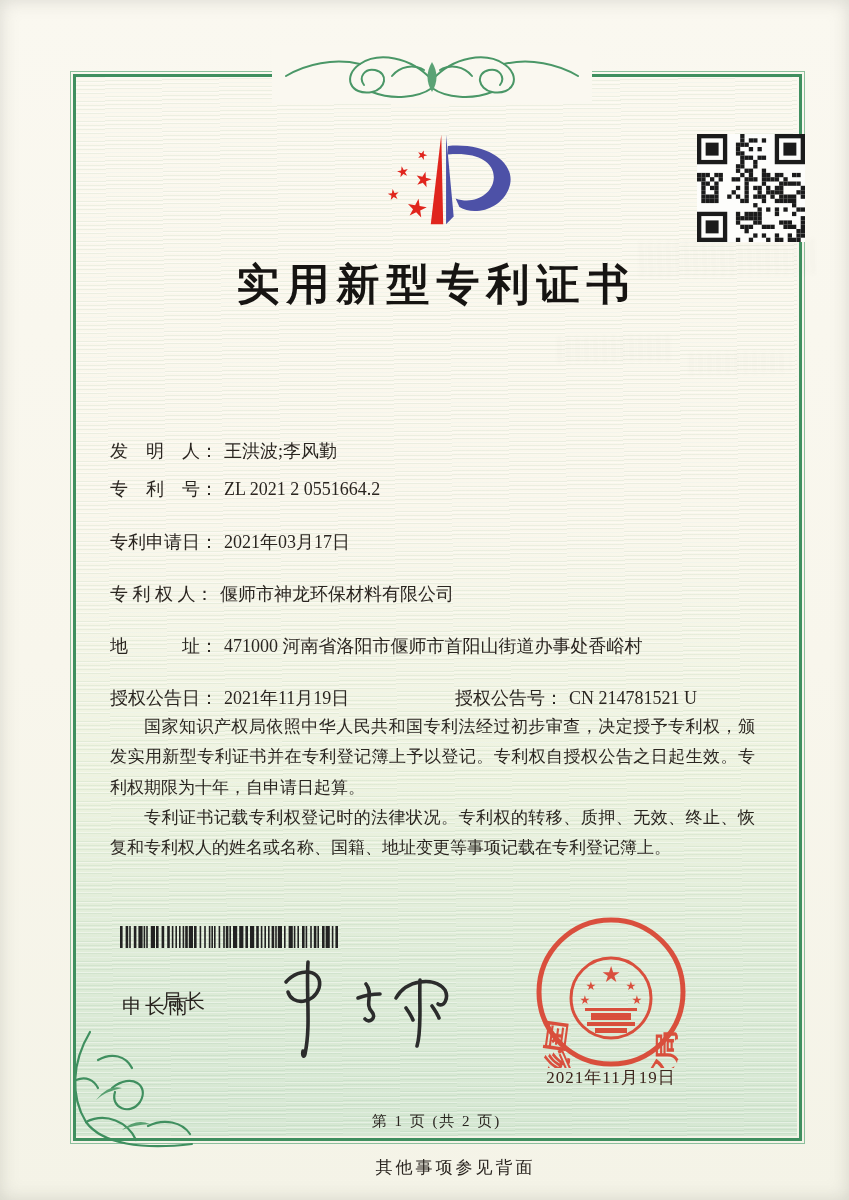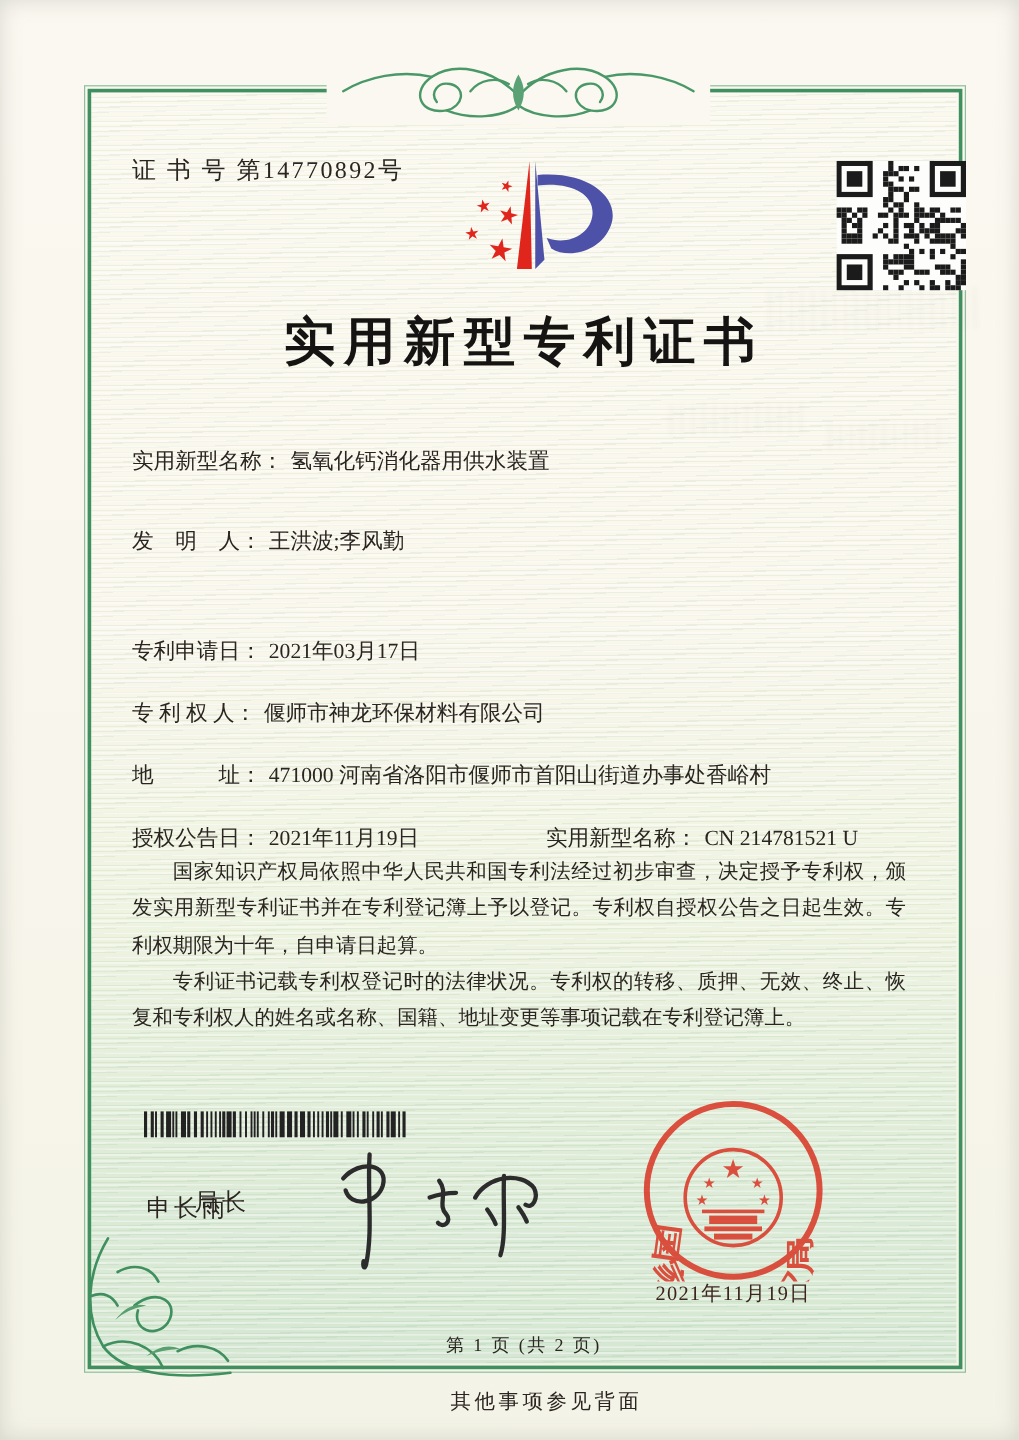--- a/index.html
+++ b/index.html
@@ -107,21 +107,20 @@
       <path d="M46,30 C60,22 74,26 80,38"></path>
       <path d="M96,96 C112,88 130,92 138,104"></path>
       <path d="M24,50 C34,46 42,50 46,58"></path>
     </g>
     <g fill="#58a070">
       <path d="M44,70 q12,-16 26,-12 q-16,3 -26,12 Z"></path>
       <path d="M70,100 q14,-12 28,-6 q-17,1 -28,6 Z"></path>
     </g>
   </svg>
 
-  <div class="abs cert-no">证 书 号 第14770892号</div>
 
   <svg class="abs" style="left:342px;top:122px;" width="210" height="128" viewBox="0 0 220 132">
     <g fill="#e0251d">
       <text x="84" y="38" font-size="13" text-anchor="middle" transform="rotate(18 84 34)">★</text>
       <text x="64" y="56" font-size="15" text-anchor="middle" transform="rotate(-12 64 52)">★</text>
       <text x="85" y="66" font-size="21" text-anchor="middle" transform="rotate(14 85 61)">★</text>
       <text x="54" y="80" font-size="15" text-anchor="middle" transform="rotate(-8 54 76)">★</text>
       <text x="78" y="98" font-size="26" text-anchor="middle" transform="rotate(10 78 92)">★</text>
       <polygon points="104,12 93,106 106,106"></polygon>
     </g>
@@ -309,41 +308,41 @@
       <rect x="77.76" y="0" width="30.240000000000002" height="30.240000000000002" fill="#1b1b1b"></rect>
       <rect x="82.08000000000001" y="4.32" width="21.6" height="21.6" fill="#fdfdfb"></rect>
       <rect x="86.4" y="8.64" width="12.96" height="12.96" fill="#1b1b1b"></rect>
       <rect x="0" y="77.76" width="30.240000000000002" height="30.240000000000002" fill="#1b1b1b"></rect>
       <rect x="4.32" y="82.08000000000001" width="21.6" height="21.6" fill="#fdfdfb"></rect>
       <rect x="8.64" y="86.4" width="12.96" height="12.96" fill="#1b1b1b"></rect>
     </svg>
 
   <div class="abs title">实用新型专利证书</div>
 
-  <div class="abs row" style="top:372px;">
-    <span class="lbl">实用新型名称：</span><span class="val">氢氧化钙消化器用供水装置</span>
-  </div>
   <div class="abs row" style="top:439px;">
     <span class="lbl">发　明　人：</span><span class="val">王洪波;李风勤</span>
+  </div>
+  <div class="abs row" style="top:477px;">
+    <span class="lbl">专　利　号：</span><span class="val">ZL 2021 2 0551664.2</span>
   </div>
   <div class="abs row" style="top:530px;font-family:Liberation Serif, serif;">
     <span class="lbl">专利申请日：</span><span class="val">2021年03月17日</span>
   </div>
   <div class="abs row" style="top:582px;">
     <span class="lbl">专 利 权 人：</span><span class="val">偃师市神龙环保材料有限公司</span>
   </div>
   <div class="abs row" style="top:634px;">
     <span class="lbl">地　　　址：</span><span class="val">471000 河南省洛阳市偃师市首阳山街道办事处香峪村</span>
   </div>
   <div class="abs row row2col" style="top:686px;">
     <span>
       <span class="lbl">授权公告日：</span><span class="val">2021年11月19日</span>
     </span>
     <span class="col2">
-      <span class="lbl">实用新型名称：</span><span class="val">CN 214781521 U</span>
+      <span class="lbl">授权公告号：</span><span class="val">CN 214781521 U</span>
     </span>
   </div>
 
   <div class="abs paras">
     <p>国家知识产权局依照中华人民共和国专利法经过初步审查，决定授予专利权，颁发实用新型专利证书并在专利登记簿上予以登记。专利权自授权公告之日起生效。专利权期限为十年，自申请日起算。</p>
     <p>专利证书记载专利权登记时的法律状况。专利权的转移、质押、无效、终止、恢复和专利权人的姓名或名称、国籍、地址变更等事项记载在专利登记簿上。</p>
   </div>
 
   <svg class="abs" style="left:120px;top:926px;" width="220" height="22" viewBox="0 0 220 22" id="barcode-svg">
       <rect x="0.0" y="0" width="2.6" height="22" fill="#222"></rect>

